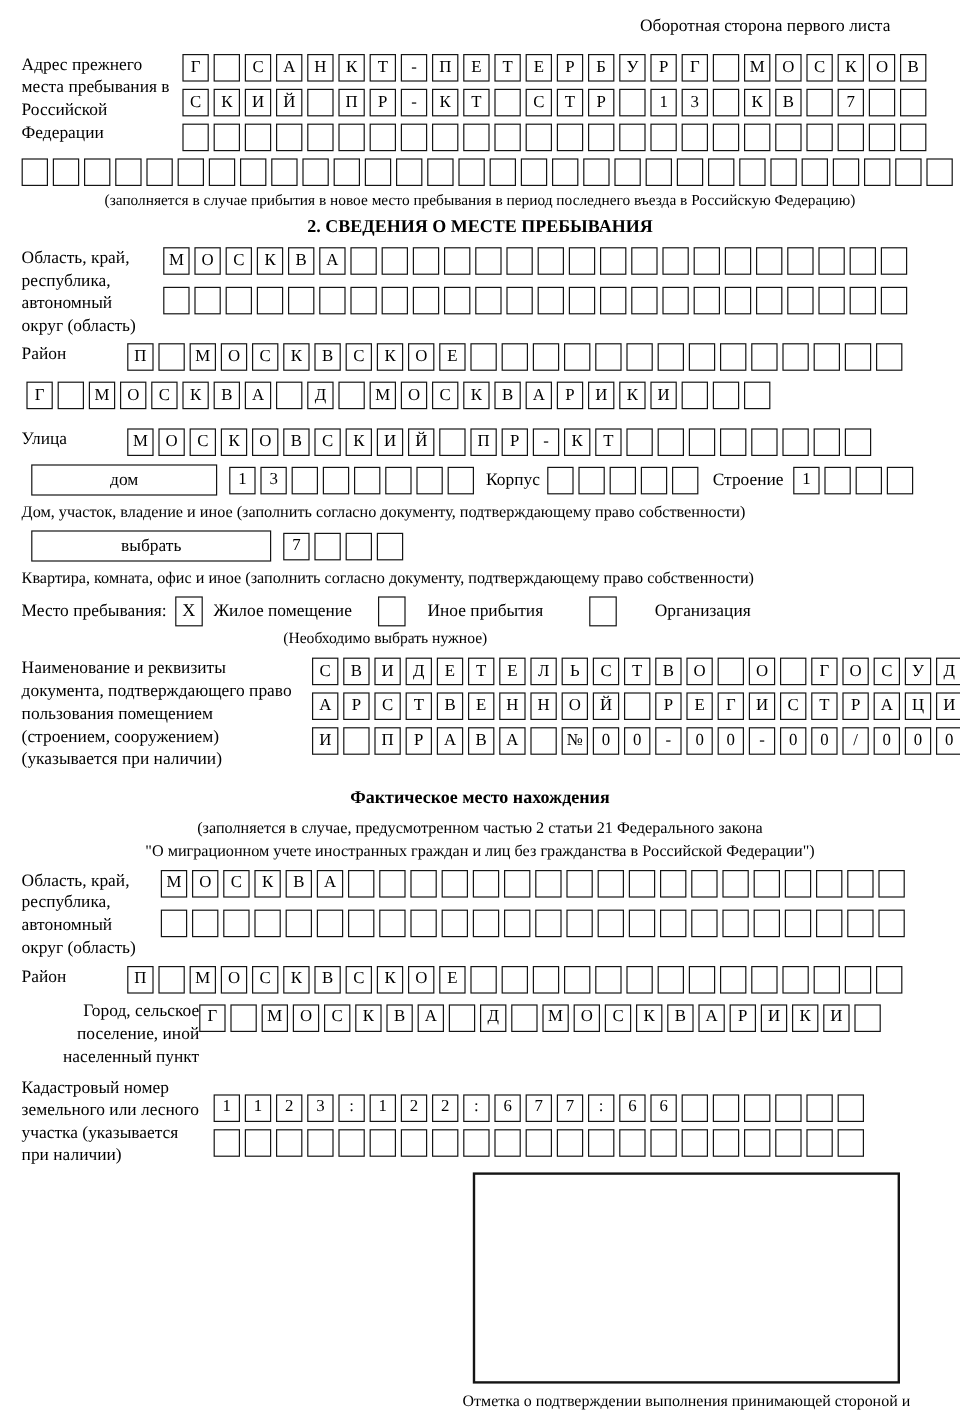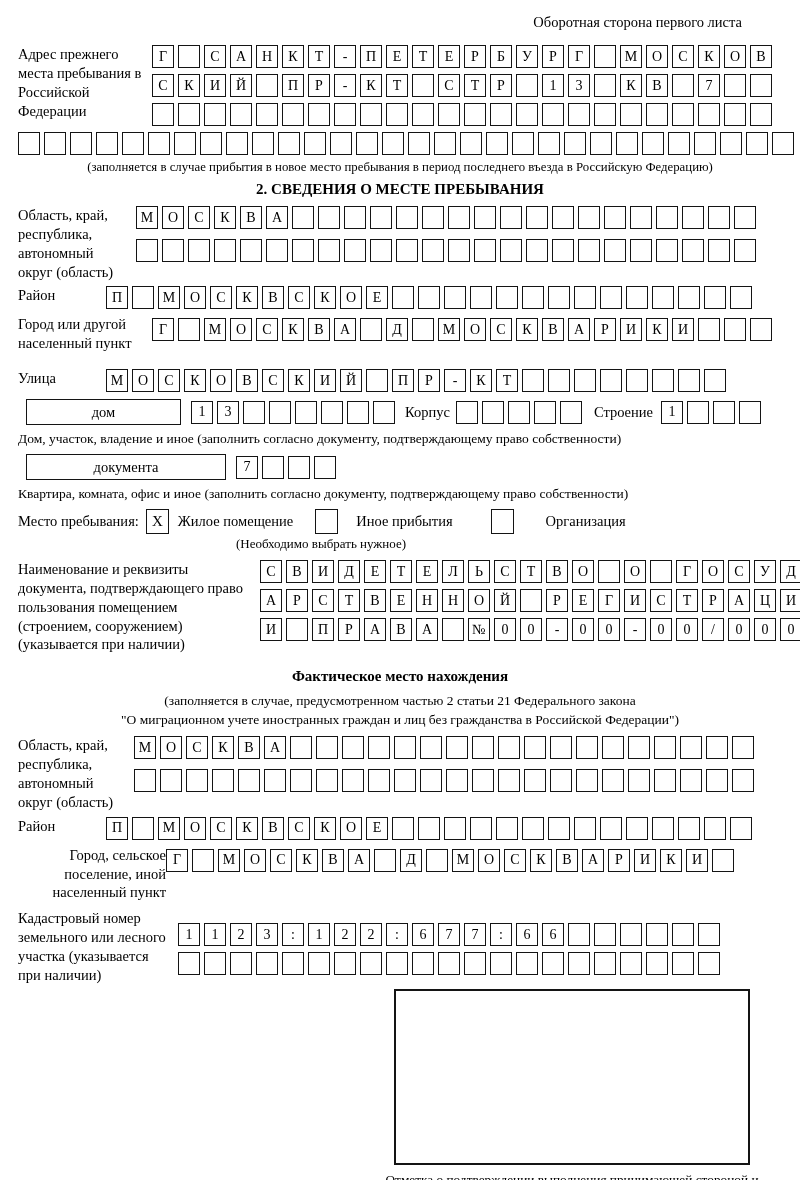--- a/index.html
+++ b/index.html
@@ -259,21 +259,20 @@
         <span class="cell"></span>
         <span class="cell"></span>
         <span class="cell"></span>
         <span class="cell"></span>
         <span class="cell"></span>
         <span class="cell"></span>
       </div>
   </div>
 
   <div class="form-row" style="margin-top:6px;">
-    <div class="lbl" style="width:130px;">Город или другой населенный пункт</div>
     <div class="cellrow mb0" style="margin-left:4px;margin-top:3px;">
         <span class="cell">Г</span>
         <span class="cell"></span>
         <span class="cell">М</span>
         <span class="cell">О</span>
         <span class="cell">С</span>
         <span class="cell">К</span>
         <span class="cell">В</span>
         <span class="cell">А</span>
         <span class="cell"></span>
@@ -349,21 +348,21 @@
     <div class="cellrow mb0" style="margin-left:8px;">
         <span class="cell">1</span>
         <span class="cell"></span>
         <span class="cell"></span>
         <span class="cell"></span>
       </div>
   </div>
   <div class="caption-left">Дом, участок, владение и иное (заполнить согласно документу, подтверждающему право собственности)</div>
 
   <div class="inline-row">
-    <div class="wide-box" style="width:200px;margin-left:8px;">документа</div>
+    <div class="wide-box" style="width:200px;margin-left:8px;">выбрать</div>
     <div class="cellrow mb0" style="margin-left:10px;">
         <span class="cell">7</span>
         <span class="cell"></span>
         <span class="cell"></span>
         <span class="cell"></span>
       </div>
   </div>
   <div class="caption-left">Квартира, комната, офис и иное (заполнить согласно документу, подтверждающему право собственности)</div>
 
   <div class="inline-row mb0">

